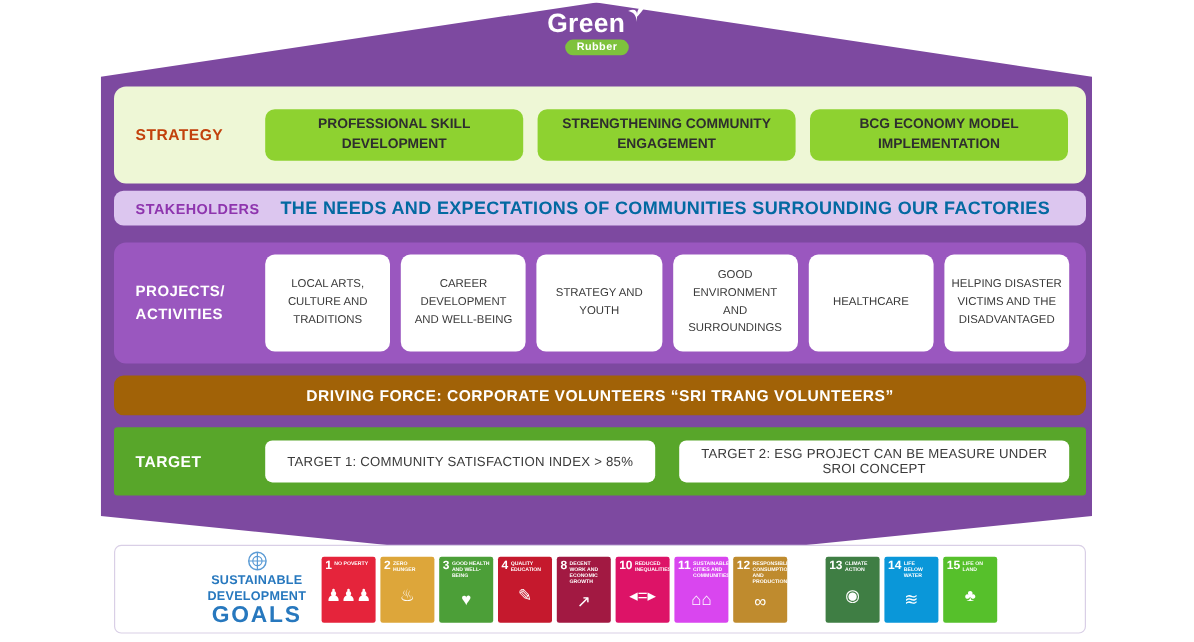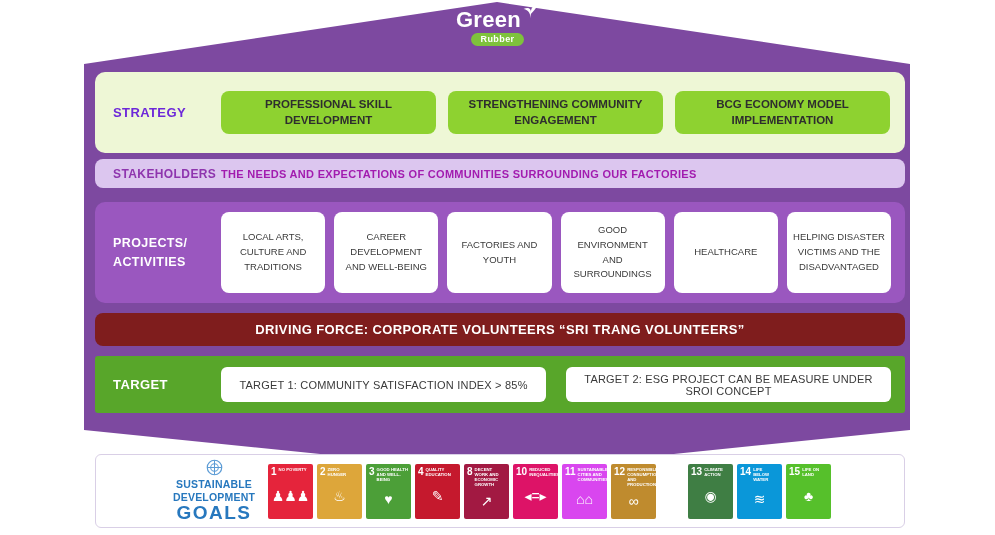--- a/index.html
+++ b/index.html
@@ -13,29 +13,29 @@
     clip-path:polygon(497px 2px, 910px 64px, 910px 430px, 497px 472px, 84px 430px, 84px 64px);
   }
   
   .logo { position:absolute; left:0; right:0; top:9px; z-index:3; display:flex; flex-direction:column; align-items:center; }
   .logo-top { display:flex; align-items:flex-start; gap:1px; }
   .logo-green { color:#fff; font-size:22px; font-weight:bold; line-height:1; letter-spacing:0.3px; }
   .leaf { width:17px; height:17px; margin-top:-7px; }
   .logo-pill { background:#7ec23c; color:#fff; font-size:9px; font-weight:bold; padding:1px 10px 2px; border-radius:9px; margin-top:2px; letter-spacing:0.4px; }
   
   .row { position:absolute; left:95px; width:810px; display:flex; align-items:center; z-index:2; box-sizing:border-box; }
-  .row-label { flex:none; width:108px; padding-left:18px; box-sizing:content-box; font-weight:bold; font-size:13px; color:#6d28d9; letter-spacing:0.4px; }
+  .row-label { flex:none; width:108px; padding-left:18px; box-sizing:content-box; font-weight:bold; font-size:13px; color:#c2410c; letter-spacing:0.4px; }
   
   .strategy { top:72px; height:81px; border-radius:10px; }
   .strategy-boxes { flex:1; display:flex; gap:12px; padding-right:15px; }
   .strategy-box { flex:1; height:43px; border-radius:8px; display:flex; align-items:center; justify-content:center; text-align:center; font-weight:bold; font-size:11.5px; color:#2e2e2e; line-height:1.35; padding:0 16px; }
   
   .stakeholders { top:159px; height:29px; border-radius:8px; }
   .stakeholders .row-label { color:#8e35ae; font-size:12px; width:108px; }
-  .stakeholders-text { flex:1; text-align:left; color:#a21caf; font-weight:bold; font-size:11px; letter-spacing:0.3px; padding-right:30px; }
+  .stakeholders-text { flex:1; text-align:right; color:#0369a1; font-weight:bold; font-size:15px; letter-spacing:0.3px; padding-right:30px; }
   
   .projects { top:202px; height:101px; border-radius:10px; }
   .projects .row-label { color:#ffffff; font-size:12.5px; line-height:1.5; }
   .project-boxes { flex:1; display:flex; gap:9px; padding-right:14px; align-items:center; }
   .project-box { flex:1; height:81px; background:#ffffff; border-radius:8px; display:flex; align-items:center; justify-content:center; text-align:center; font-size:9.5px; color:#3a3a3a; line-height:1.55; padding:0 6px; box-sizing:border-box; }
   
   .driving { top:313px; height:33px; border-radius:8px; justify-content:center; color:#ffffff; font-weight:bold; font-size:13px; letter-spacing:0.4px; }
   
   .target { top:356px; height:57px; border-radius:3px; }
   .target .row-label { color:#ffffff; }
@@ -86,28 +86,28 @@
   </div>
 
   <div class="row projects" style="background: rgb(154, 87, 191);">
     <div class="row-label">
       <div>PROJECTS/</div>
       <div>ACTIVITIES</div>
     </div>
     <div class="project-boxes">
       <div class="project-box">LOCAL ARTS, CULTURE AND TRADITIONS</div>
       <div class="project-box">CAREER DEVELOPMENT AND WELL-BEING</div>
-      <div class="project-box">FACTORIES AND YOUTH</div>
+      <div class="project-box">STRATEGY AND YOUTH</div>
       <div class="project-box">GOOD ENVIRONMENT AND SURROUNDINGS</div>
       <div class="project-box">HEALTHCARE</div>
       <div class="project-box">HELPING DISASTER VICTIMS AND THE DISADVANTAGED</div>
     </div>
   </div>
 
-  <div class="row driving" style="background: #7f1d1d;">DRIVING FORCE: CORPORATE VOLUNTEERS  “SRI TRANG VOLUNTEERS”</div>
+  <div class="row driving" style="background: #a16207;">DRIVING FORCE: CORPORATE VOLUNTEERS  “SRI TRANG VOLUNTEERS”</div>
 
   <div class="row target" style="background: rgb(88, 166, 42);">
     <div class="row-label">TARGET</div>
     <div class="target-boxes">
       <div class="target-box">TARGET 1: COMMUNITY SATISFACTION INDEX &gt; 85%</div>
       <div class="target-box">TARGET 2: ESG PROJECT CAN BE MEASURE UNDER SROI CONCEPT</div>
     </div>
   </div>
 
   <div class="row sdg-bar">

